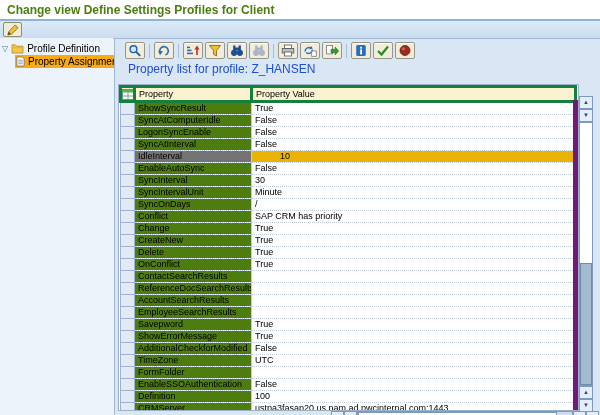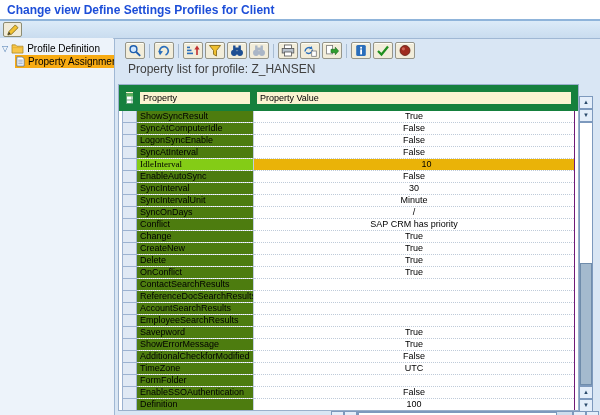--- a/index.html
+++ b/index.html
@@ -1,53 +1,53 @@
 <!DOCTYPE html>
 <html><head>
 <meta charset="utf-8">
 <style>
   html,body{margin:0;padding:0;}
   body{width:600px;height:415px;overflow:hidden;font-family:"Liberation Sans","DejaVu Sans",sans-serif;background:#edf3fa;}
   .screen{position:relative;width:600px;height:415px;background:#edf3fa;overflow:hidden;}
 
   
   .titlebar{position:absolute;top:0;left:0;width:600px;height:19px;background:#ffffff;border-bottom:2px solid #8fb4da;}
-  .title{position:absolute;left:7px;top:3px;font-size:12px;font-weight:bold;color:#1d4ed8;white-space:nowrap;}
+  .title{position:absolute;left:7px;top:3px;font-size:12px;font-weight:bold;color:#4d7c0f;white-space:nowrap;}
 
   
   .app-toolbar{position:absolute;top:21px;left:0;width:600px;height:17px;background:linear-gradient(#dcebf8,#c9dcef);border-bottom:1px solid #aec2d9;}
   .pencil-btn{position:absolute;left:3px;top:1px;width:19px;height:15px;padding:0;background:#f1ecd9;border:1px solid #8c8c74;border-radius:2px;display:flex;align-items:center;justify-content:center;cursor:pointer;}
 
   
   .tree-panel{position:absolute;top:38px;left:0;width:113px;height:377px;background:#edf3fa;}
   .tree-node{position:absolute;display:flex;align-items:center;gap:3px;height:13px;cursor:default;white-space:nowrap;}
   .tree-node.root{top:4px;left:2px;}
   .tree-node.child{top:17px;left:15px;background:#f8ab12;padding:0 3px 0 1px;}
   .expander{font-size:8px;color:#4a7ab0;line-height:10px;}
   .tlabel{font-size:10px;color:#000;}
 
   
   .content{position:absolute;top:38px;left:114px;width:486px;height:377px;background:#d9e6f4;border-left:1px solid #a0b8d4;border-top:1px solid #a0b8d4;box-sizing:border-box;}
   .ctoolbar{position:absolute;top:2px;left:10px;height:19px;display:flex;align-items:center;gap:2px;}
   .tbtn{width:20px;height:17px;padding:0;background:#f2edda;border:1px solid #95958a;border-radius:2px;display:flex;align-items:center;justify-content:center;cursor:pointer;box-shadow:inset 0 1px 0 #fffef4;}
   .tsep{width:1px;height:14px;background:#a8bcd2;margin:0 2px;}
-  .list-title{position:absolute;top:23px;left:13px;font-size:12px;color:#404040;white-space:nowrap;}
+  .list-title{position:absolute;top:23px;left:13px;font-size:12px;color:#1d4ed8;white-space:nowrap;}
 
   
   .table-area{position:absolute;top:45px;left:3px;width:461px;height:327px;overflow:hidden;background:#fff;border:1px solid #9ab0cb;box-sizing:border-box;}
   table{border-collapse:collapse;width:100%;table-layout:fixed;}
   col.c0{width:14px;} col.c1{width:117px;}
-  th{background:#faf3d0;border:7px solid #15803d;font-weight:normal;font-size:9px;color:#000;text-align:left;padding:0 3px;height:12px;white-space:nowrap;overflow:hidden;}
+  th{background:#faf3d0;border:3px solid #15803d;font-weight:normal;font-size:9px;color:#000;text-align:left;padding:0 3px;height:12px;white-space:nowrap;overflow:hidden;}
   th.selcol{padding:0;text-align:center;}
   tbody tr{height:11.6px;}
   td{font-size:9px;color:#000;padding:0 3px;white-space:nowrap;overflow:hidden;line-height:11px;}
   td.selcell{background:#e0e9f4;border:1px solid #9cb2d0;padding:0;}
   td.prop{border-right:1px solid #c3cfdd;border-bottom:1px dotted #bfcbd9;background:#4d7c0f;}
-  td.val{border-bottom:1px dotted #bfcbd9;background:#fff;border-right:1px solid #701a75;text-align:center;}
-  tr.selected td.prop{background:#84cc16;font-family:Liberation Serif, serif;}
+  td.val{border-bottom:1px dotted #bfcbd9;background:#fff;border-right:5px solid #701a75;}
+  tr.selected td.prop{background:#737373;}
   tr.selected td.val{background:#eab308;padding-left:28px;}
 
   
   .vscroll{position:absolute;left:464px;top:57px;width:14px;height:316px;display:flex;flex-direction:column;}
   .sbtn{width:14px;height:13px;box-sizing:border-box;background:#e4eefa;border:1px solid #7d99bd;font-size:6px;line-height:11px;text-align:center;color:#2a4a6b;cursor:pointer;flex:0 0 auto;}
   .vtrack{flex:1;background:#fff;border:1px solid #7d99bd;box-sizing:border-box;position:relative;cursor:pointer;}
   .vthumb{position:absolute;left:0;right:0;top:140px;height:122px;background:#a4bace;border:1px solid #6f8cab;box-sizing:border-box;}
   .hscroll{position:absolute;left:216px;top:372px;width:268px;height:13px;display:flex;}
   .hscroll .sbtn{width:13px;}
   .htrack{flex:1;background:#cfdded;border:1px solid #7d99bd;box-sizing:border-box;position:relative;cursor:pointer;}

